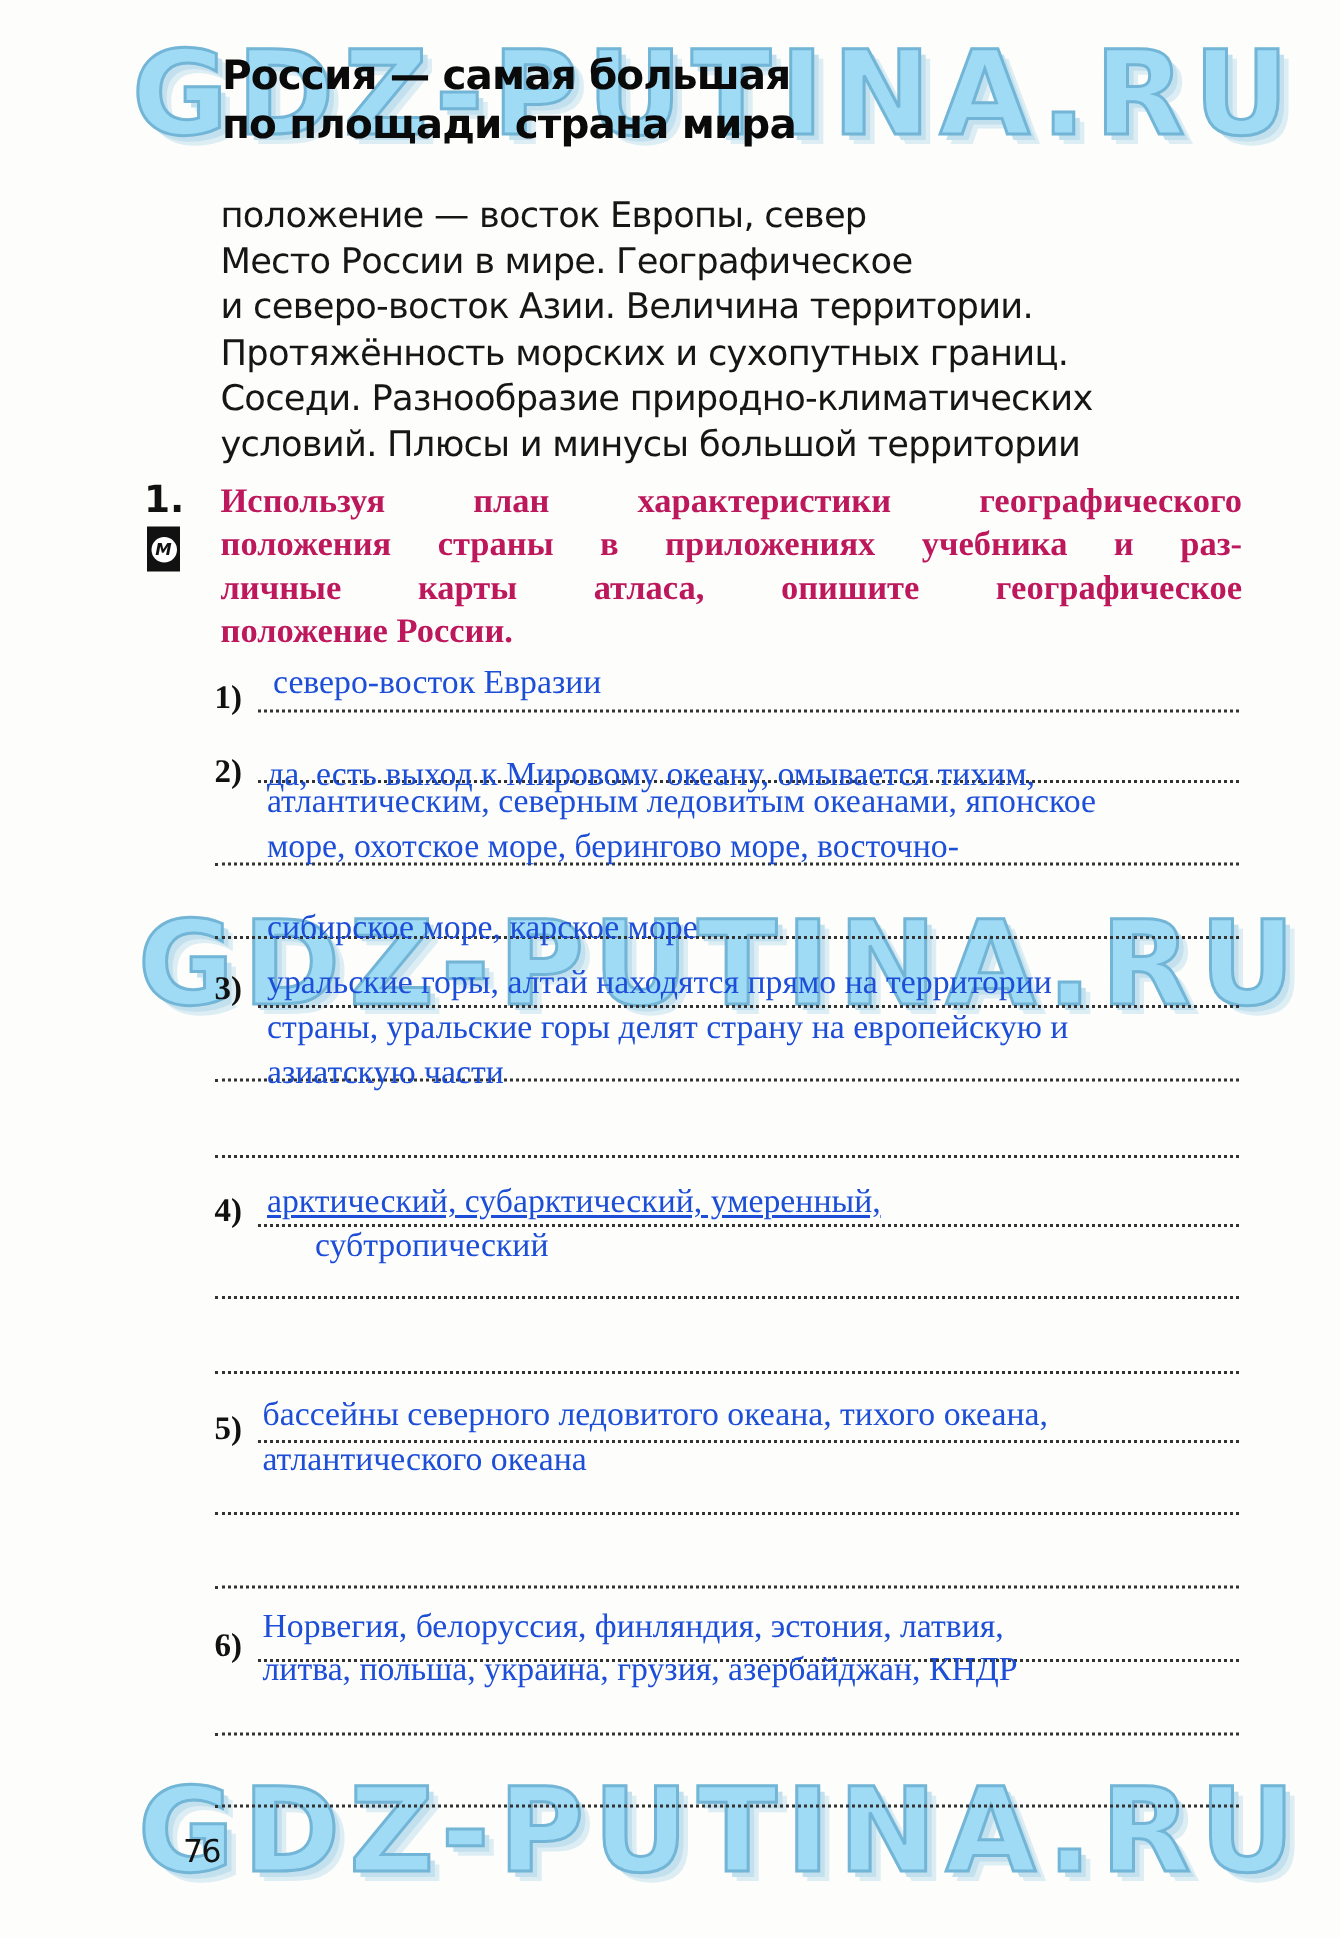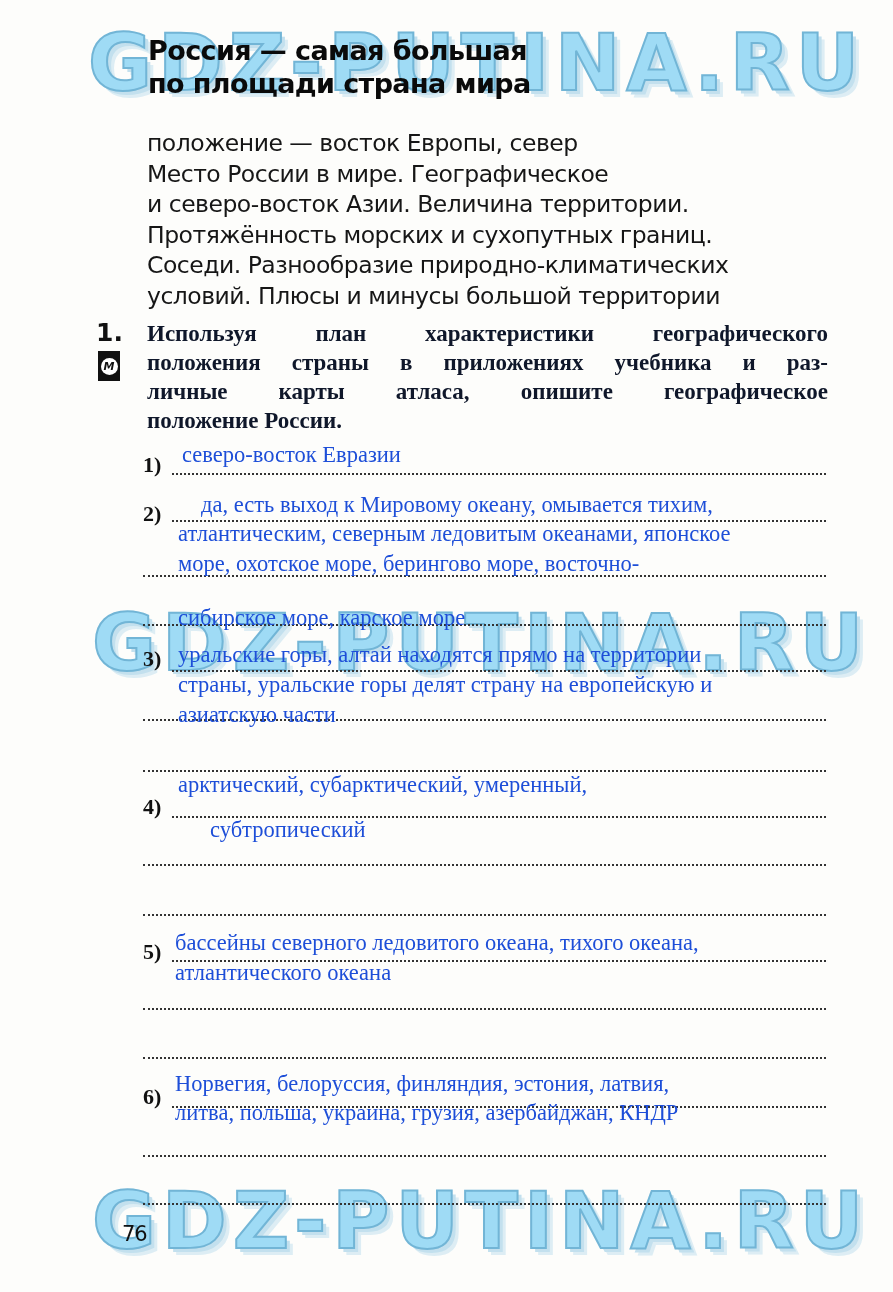--- a/index.html
+++ b/index.html
@@ -29,21 +29,21 @@
       display:flex; align-items:center; justify-content:center; z-index:3;
     }
     .m-icon span {
       width:17px; height:17px; border-radius:50%; background:#fff; color:#111;
       font-family:"DejaVu Sans", sans-serif; font-weight:bold; font-style:italic; font-size:11px;
       display:flex; align-items:center; justify-content:center;
     }
     .task-text {
       position:absolute; left:147px; top:319px; width:681px;
       font-family:"Liberation Serif", serif; font-weight:bold; font-size:23px; line-height:29px;
-      text-align:justify; color:#0f172a; z-index:3;
+      text-align:justify; color:#be185d; z-index:3;
     }
     .task-text div { text-align:justify; text-align-last:justify; }
     .task-text div.last { text-align-last:left; }
     .dots {
       position:absolute; height:0; border-bottom:2px dotted #333; z-index:2;
     }
     .num {
       position:absolute; font-family:"Liberation Serif", serif; font-weight:bold; font-size:22px; z-index:3;
     }
     .ans {
@@ -94,38 +94,38 @@
     <div>положения страны в приложениях учебника и раз-</div>
     <div>личные карты атласа, опишите географическое</div>
     <div class="last">положение России.</div>
   </div>
 
   <div class="num" style="left:143px; top:452px;">1)</div>
   <div class="ans" style="left:182px; top:440px;">северо-восток Евразии</div>
   <div class="dots" style="left:172px; top:473px; width:654px;"></div>
 
   <div class="num" style="left:143px; top:501px;">2)</div>
-  <div class="ans" style="left:178px; top:490px;margin-left:23px;">да, есть выход к Мировому океану, омывается тихим,</div>
+  <div class="ans" style="left:178px; top:501px;">да, есть выход к Мировому океану, омывается тихим,</div>
   <div class="dots" style="left:172px; top:520px; width:654px;"></div>
   <div class="ans" style="left:178px; top:519px;">атлантическим, северным ледовитым океанами, японское</div>
   <div class="ans" style="left:178px; top:549px;">море, охотское море, берингово море, восточно-</div>
   <div class="dots" style="left:143px; top:575px; width:683px;"></div>
   <div class="ans" style="left:178px; top:579px;margin-top:24px;">сибирское море, карское море</div>
   <div class="dots" style="left:143px; top:624px; width:683px;"></div>
 
   <div class="num" style="left:143px; top:646px;">3)</div>
   <div class="ans" style="left:178px; top:640px;">уральские горы, алтай находятся прямо на территории</div>
   <div class="dots" style="left:172px; top:670px; width:654px;"></div>
   <div class="ans" style="left:178px; top:670px;">страны, уральские горы делят страну на европейскую и</div>
   <div class="ans" style="left:178px; top:700px;">азиатскую части</div>
   <div class="dots" style="left:143px; top:719px; width:683px;"></div>
   <div class="dots" style="left:143px; top:770px; width:683px;"></div>
 
   <div class="num" style="left:143px; top:794px;">4)</div>
-  <div class="ans" style="left:178px; top:770px;">арктический, субарктический, умеренный,</div>
+  <div class="ans" style="left:178px; top:786px;text-decoration:underline;">арктический, субарктический, умеренный,</div>
   <div class="dots" style="left:172px; top:816px; width:654px;"></div>
   <div class="ans" style="left:178px; top:815px;margin-left:32px;">субтропический</div>
   <div class="dots" style="left:143px; top:864px; width:683px;"></div>
   <div class="dots" style="left:143px; top:914px; width:683px;"></div>
 
   <div class="num" style="left:143px; top:939px;">5)</div>
   <div class="ans" style="left:175px; top:928px;">бассейны северного ледовитого океана, тихого океана,</div>
   <div class="dots" style="left:172px; top:960px; width:654px;"></div>
   <div class="ans" style="left:175px; top:958px;">атлантического океана</div>
   <div class="dots" style="left:143px; top:1008px; width:683px;"></div>

